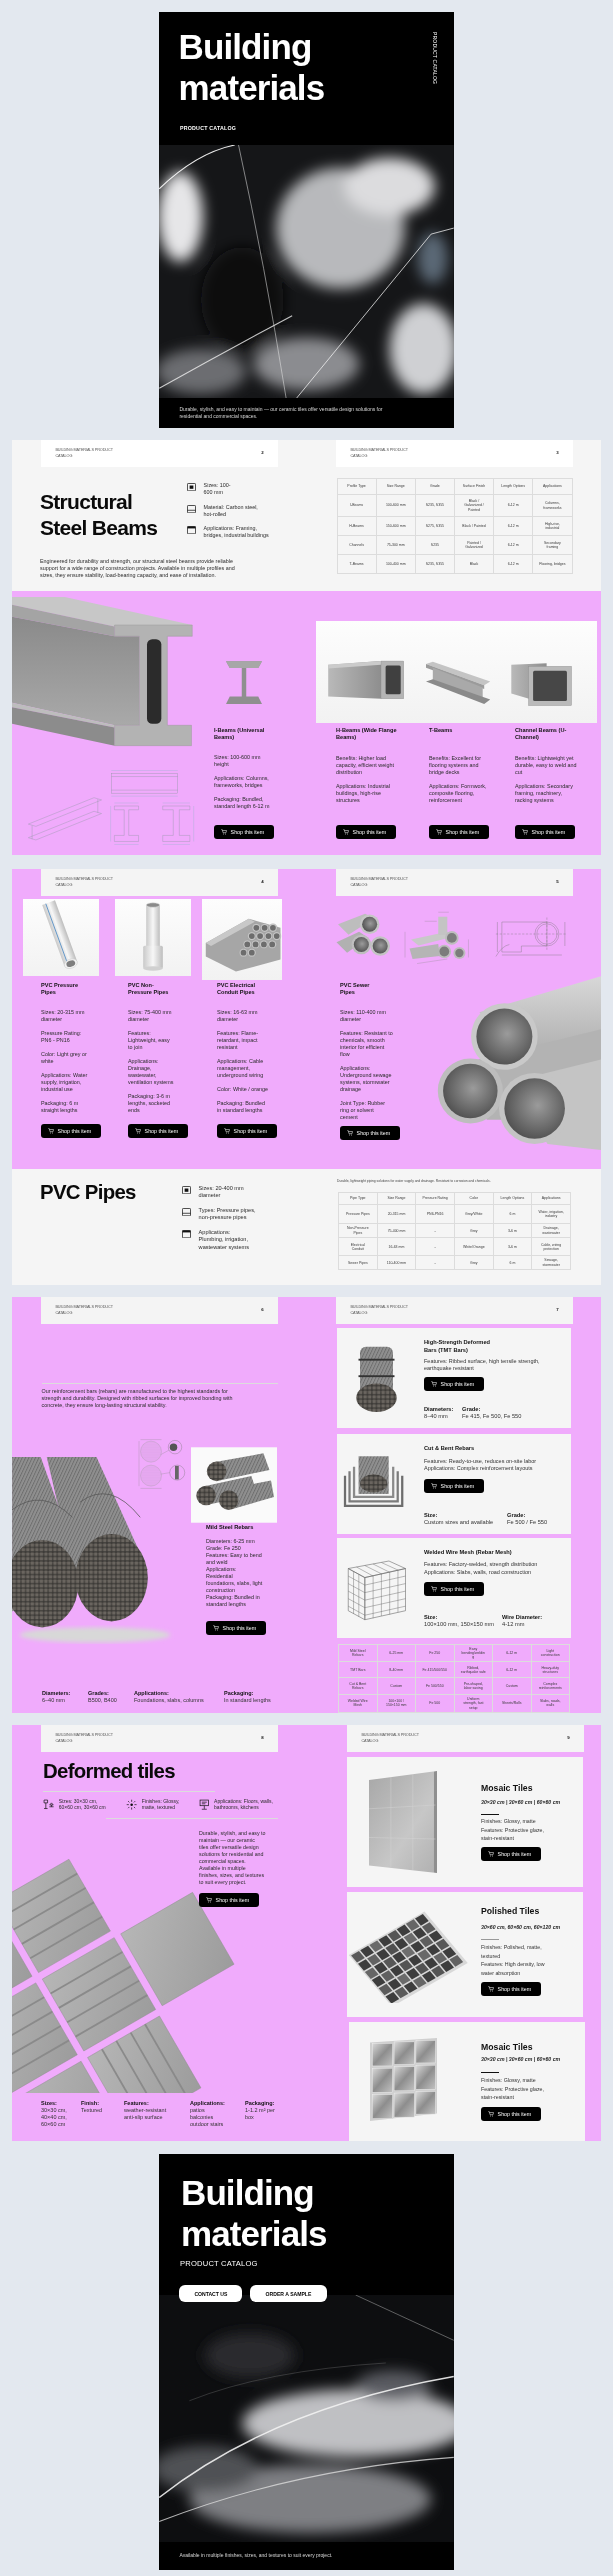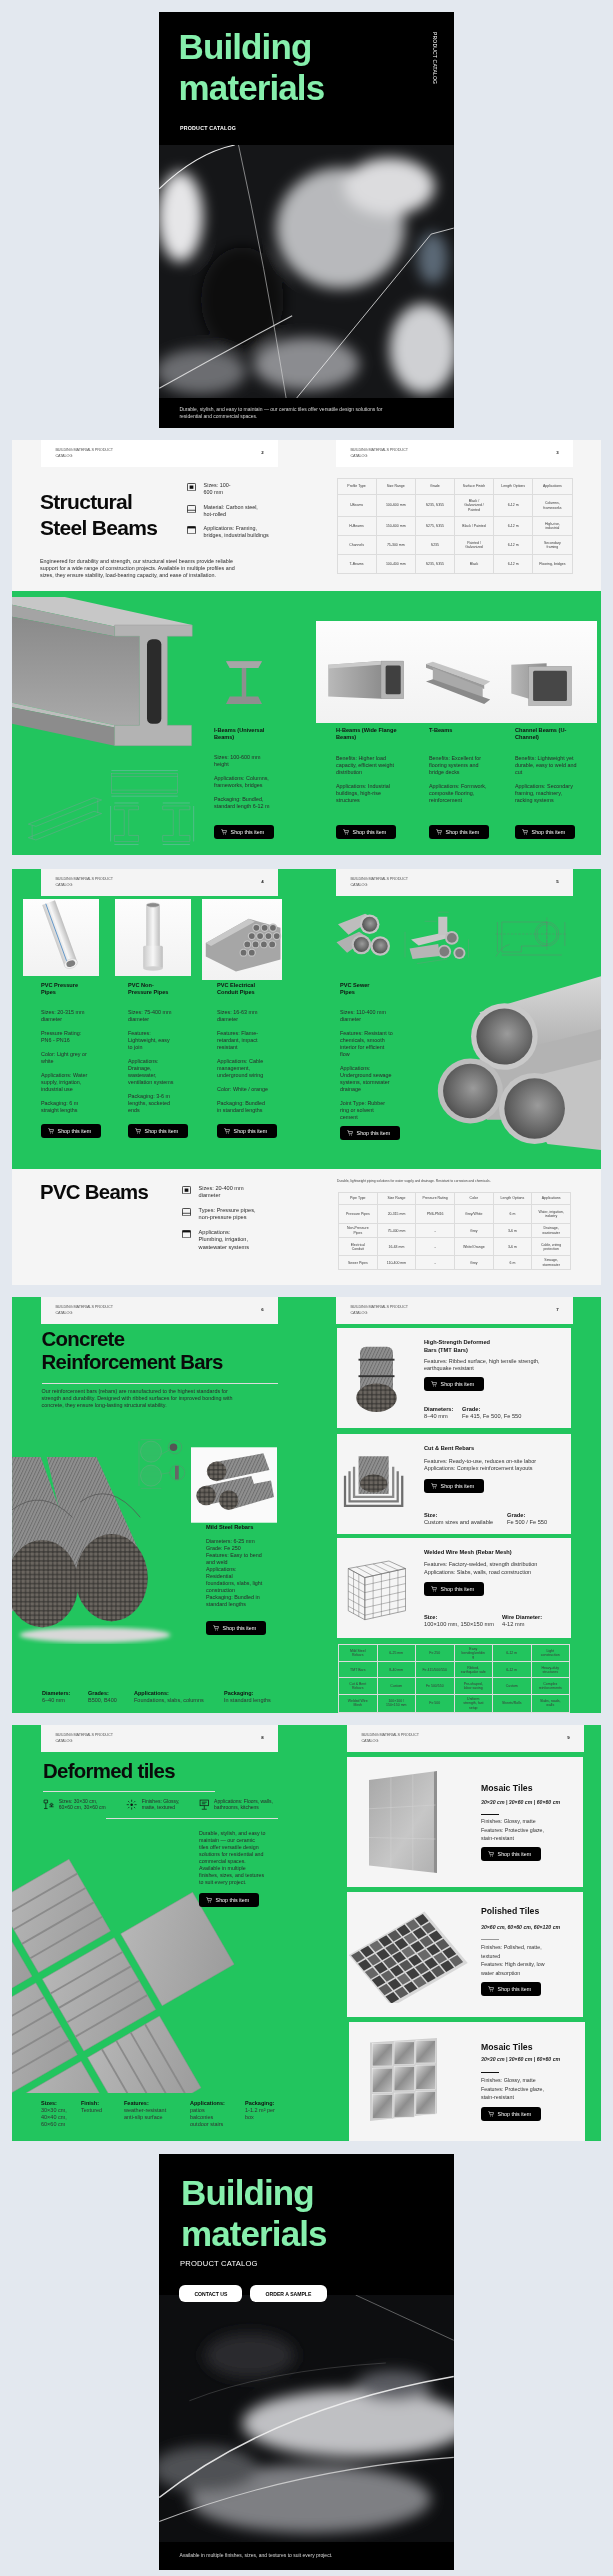--- a/index.html
+++ b/index.html
@@ -1,25 +1,25 @@
 <!DOCTYPE html>
 <html style="font-size:12px"><head>
 <meta charset="utf-8">
 <style>
 *{box-sizing:border-box;margin:0;padding:0}
 html,body{background:#e3e8ef}
 body{font-family:"Liberation Sans",sans-serif;color:#111;width:613px;height:2576px;overflow:hidden}
 #root{position:relative;width:613px;height:2576px;background:#e3e8ef}
 .a{position:absolute}
 .cover,.back{position:absolute;left:159px;width:295px;height:416px;background:#000;overflow:hidden}
-.cv-title{color:#86efac;font-weight:bold;font-size:35px;line-height:41px;letter-spacing:-0.9px;white-space:pre-line}
+.cv-title{color:#ffffff;font-weight:bold;font-size:35px;line-height:41px;letter-spacing:-0.9px;white-space:pre-line}
 .cv-side{color:#fff;font-size:5px;writing-mode:vertical-rl;letter-spacing:0.2px}
 .cv-sub{color:#fff;font-size:5.3px;font-weight:bold;letter-spacing:0.2px}
 .cv-desc{color:#d8d8d8;font-size:5px;line-height:7.2px;white-space:pre-line}
-.spread{position:absolute;left:12px;width:589px;background:#22c55e;overflow:hidden}
+.spread{position:absolute;left:12px;width:589px;background:#f0abfc;overflow:hidden}
 .page{position:absolute;top:0;width:295px;height:100%}
 .band{position:absolute;left:0;width:589px;background:#f5f5f5}
 .hdr{position:absolute;top:0;width:237px;height:27px;background:#fff}
 .hdr.g{background:#f4f4f4}
 .hdr-t{position:absolute;left:14.4px;top:8.3px;font-size:3.8px;line-height:5.3px;color:#555;white-space:pre-line;letter-spacing:-0.1px}
 .hdr-n{position:absolute;right:14.4px;top:9.8px;font-size:4.4px;font-weight:bold;color:#111}
 .h1{position:absolute;font-weight:bold;color:#0a0a0a;letter-spacing:-0.7px;white-space:pre-line}
 .t7{font-size:5.4px;line-height:7px;color:#2b2b2b;white-space:pre-line}
 .prod{position:absolute;width:83px}
 .pt{font-size:5.6px;line-height:7.3px;font-weight:bold;color:#111;white-space:pre-line;min-height:14.5px;margin-bottom:12px}
@@ -505,21 +505,21 @@
       </div>
       <div class="btn" style="left:205px;top:255px">
         <svg class="cart" viewBox="0 0 10 10">
             <path d="M.5 1h1.6l1.3 5.2h4.9l1-3.6H2.6" fill="none" stroke="#fff" stroke-width=".9"></path>
             <circle cx="4" cy="8.3" r=".8" fill="#fff"></circle>
             <circle cx="7.6" cy="8.3" r=".8" fill="#fff"></circle>
           </svg>
         <span>Shop this item</span>
       </div>
 
-      <h2 class="h1" style="left:28px;top:312px;font-size:20.4px;line-height:23.4px">PVC Beams</h2>
+      <h2 class="h1" style="left:28px;top:312px;font-size:20.4px;line-height:23.4px">PVC Pipes</h2>
       <div class="feat" style="left:170px;top:316px">
         <svg width="9" height="8.3" viewBox="0 0 12 11">
             <rect x=".6" y=".6" width="10.8" height="9.8" rx="1" fill="none" stroke="#111" stroke-width="1"></rect>
             <rect x="3.5" y="3.3" width="5" height="4.4" fill="#111"></rect>
           </svg>
         <span class="t7" style="font-size:5.6px;line-height:7.3px">Sizes: 20-400 mm
 diameter</span>
       </div>
       <div class="feat" style="left:170px;top:338px">
         <svg width="9" height="8.3" viewBox="0 0 12 11">
@@ -687,22 +687,20 @@
     </div>
   </section>
 
   <section class="spread" style="top:1297px;height:416px">
     <div class="page" style="left:0">
       <div class="hdr g" style="left:29px">
         <span class="hdr-t">BUILDING MATERIALS PRODUCT
 CATALOG</span>
         <span class="hdr-n">6</span>
       </div>
-      <h1 class="h1" style="left:29.5px;top:31px;font-size:20.4px;line-height:23.4px">Concrete
-Reinforcement Bars</h1>
       <div class="divider" style="left:29.5px;top:86px;width:236px"></div>
       <p class="a t7" style="left:29.5px;top:91px;width:249px">Our reinforcement bars (rebars) are manufactured to the highest standards for
 strength and durability. Designed with ribbed surfaces for improved bonding with
 concrete, they ensure long-lasting structural stability.</p>
 
       <div class="img" style="left:124px;top:141px;width:51px;height:52px">
         <svg width="51" height="52" viewBox="0 0 68 69">
           <circle cx="20" cy="18" r="14" fill="url(#pDots)" stroke="#999" stroke-width=".4"></circle>
           <circle cx="20" cy="50" r="14" fill="url(#pDots)" stroke="#999" stroke-width=".4"></circle>
           <circle cx="52" cy="12" r="9" fill="none" stroke="#777" stroke-width=".5"></circle>

